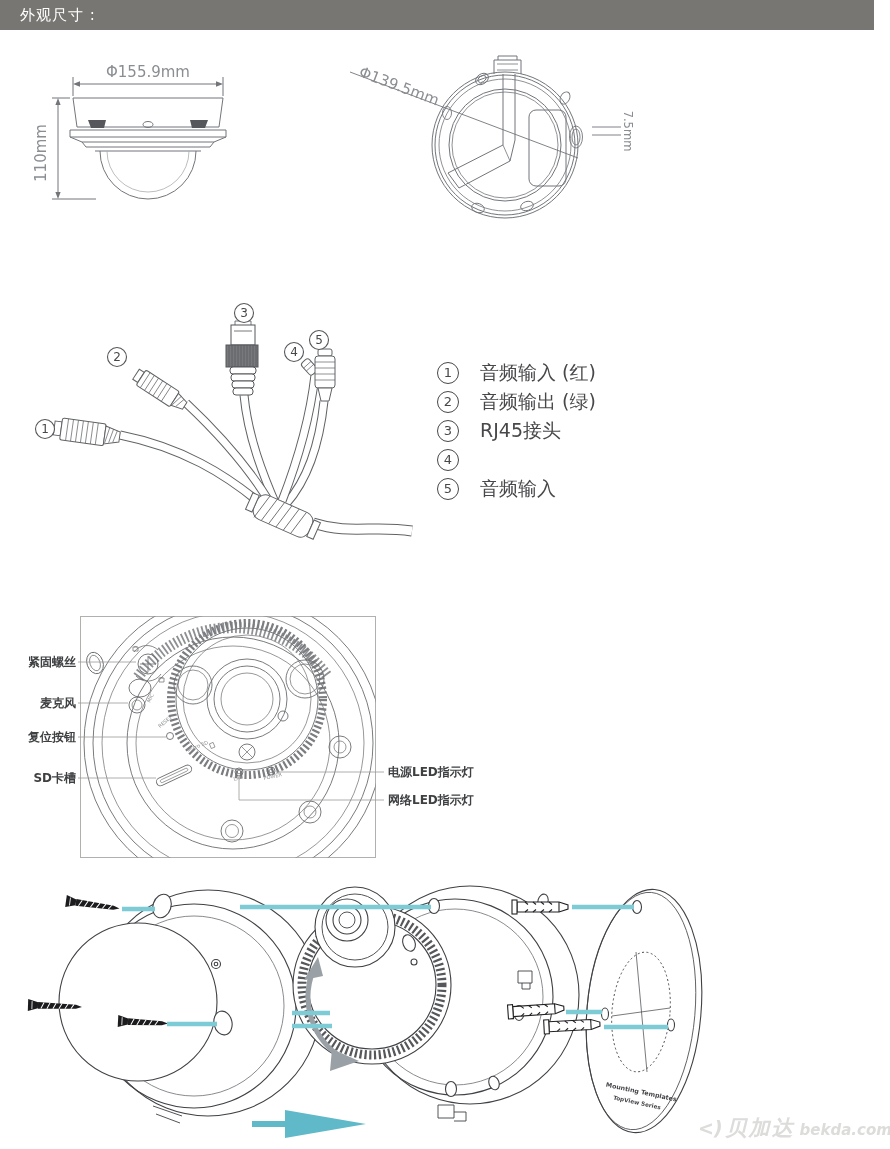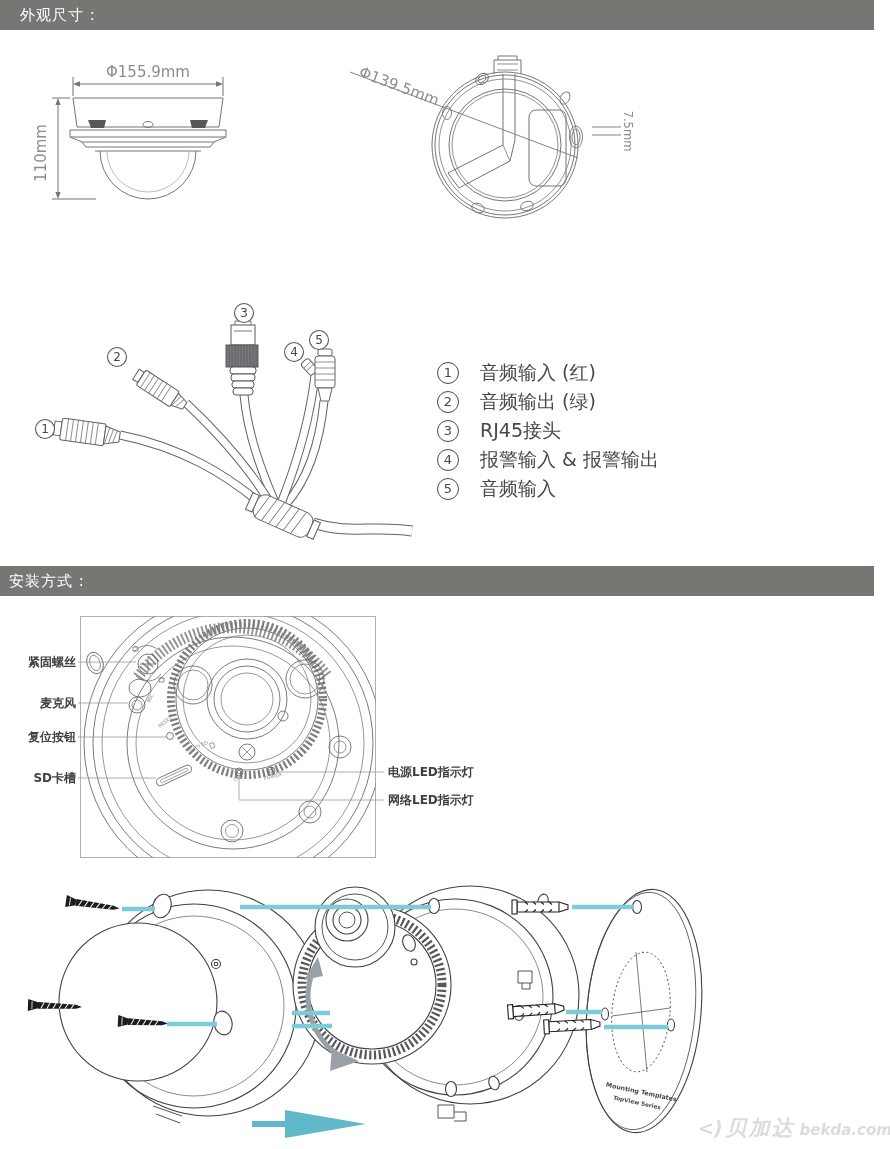--- a/index.html
+++ b/index.html
@@ -26,21 +26,20 @@
   .wm-mark{font-size:19px;margin-right:3px;}
   .wm-brand{font-size:21px;letter-spacing:2px;margin-right:5px;}
   .wm-domain{font-size:15px;}
 </style>
 </head>
 <body>
 
 <div class="page">
 
   <div class="bar" id="bar-dimensions">外观尺寸 :</div>
-  <div class="bar" id="bar-installation">安装方式 :</div>
 
   <svg id="svg-dimensions" width="890" height="223" viewBox="0 0 890 223">
 
     <g fill="none" stroke="#72757a" stroke-width="1">
       <path d="M80,54 H216"></path>
       <path d="M73,47 V66 M223,47 V66"></path>
       <polygon points="73,54 80,51.3 80,56.7" fill="#72757a" stroke="none"></polygon>
       <polygon points="223,54 216,51.3 216,56.7" fill="#72757a" stroke="none"></polygon>
       <path d="M58,75 V162"></path>
       <path d="M52,68 H70 M52,169 H96"></path>
@@ -174,21 +173,20 @@
     <div class="legend-row">
       <span class="badge">2</span>
       <span class="legend-label">音频输出 (绿)</span>
     </div>
     <div class="legend-row">
       <span class="badge">3</span>
       <span class="legend-label">RJ45接头</span>
     </div>
     <div class="legend-row">
       <span class="badge">4</span>
-      <span class="legend-label">报警输入 &amp; 报警输出</span>
     </div>
     <div class="legend-row">
       <span class="badge">5</span>
       <span class="legend-label">音频输入</span>
     </div>
   </div>
 
   <svg id="svg-detail" width="480" height="270" viewBox="0 0 480 270">
     <defs>
       <clipPath id="boxclip">

